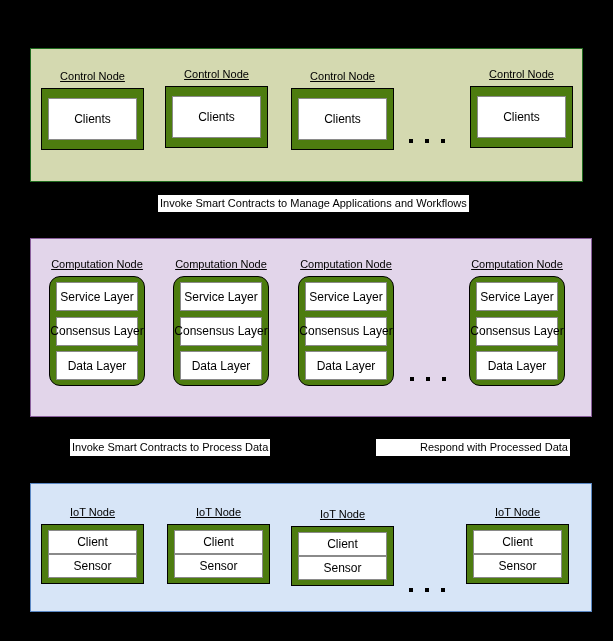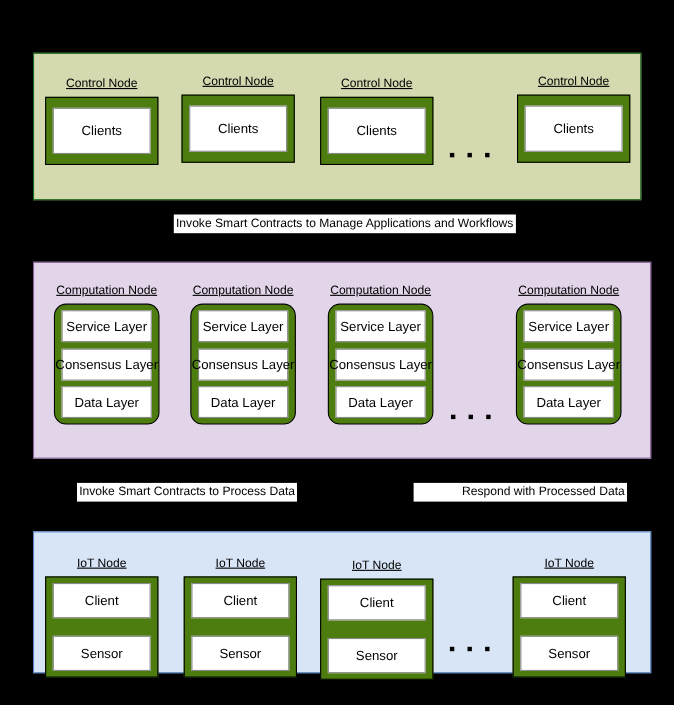--- a/index.html
+++ b/index.html
@@ -99,21 +99,21 @@
 
   
   .ctrl .node-box { height: 62px; padding: 0 6px; }
   .ctrl .inner-box { width: 100%; height: 42px; }
 
   
   .comp .node-box { height: 110px; padding: 5px 6px; justify-content: space-between; border-radius: 11px; }
   .comp .inner-box { width: 100%; height: 29px; }
 
   
-  .iot .node-box { height: 92px; padding: 5px 6px; justify-content: space-between; text-align: right; }
+  .iot .node-box { height: 60px; padding: 5px 6px; justify-content: space-between; text-align: right; }
   .iot .inner-box { width: 100%; height: 32px; }
 
   
   .ellipsis {
     position: absolute;
     display: flex;
     gap: 12px;
     align-items: center;
   }
   .ellipsis i {

